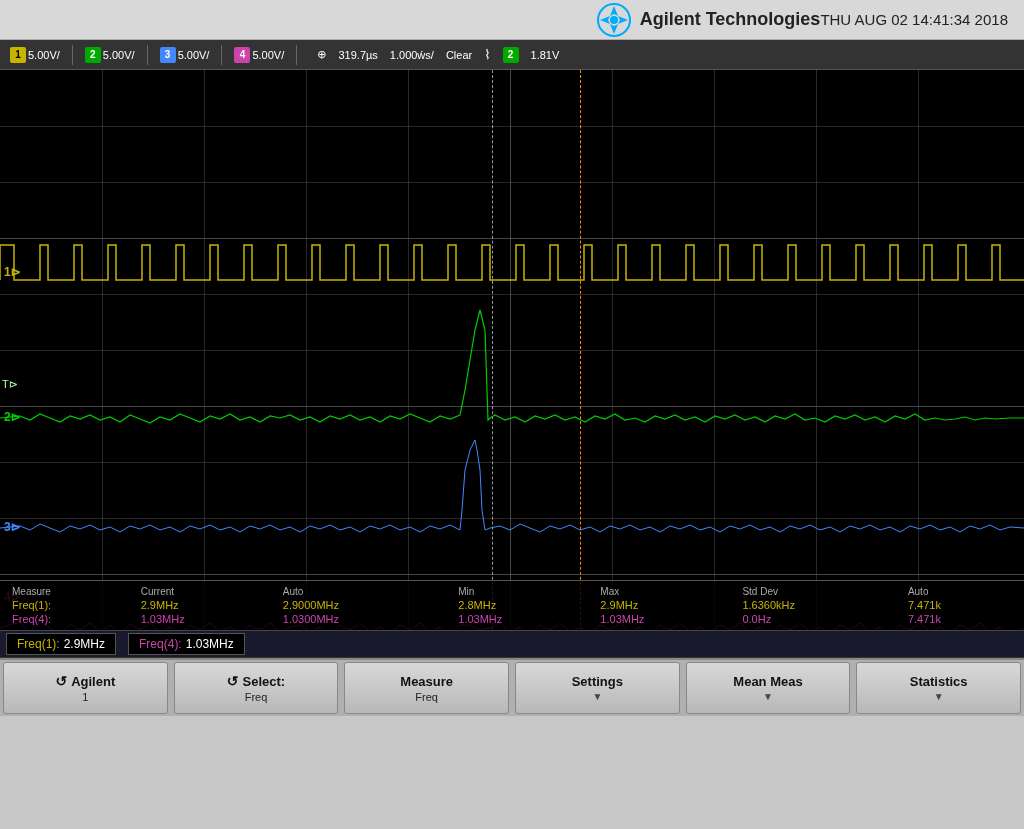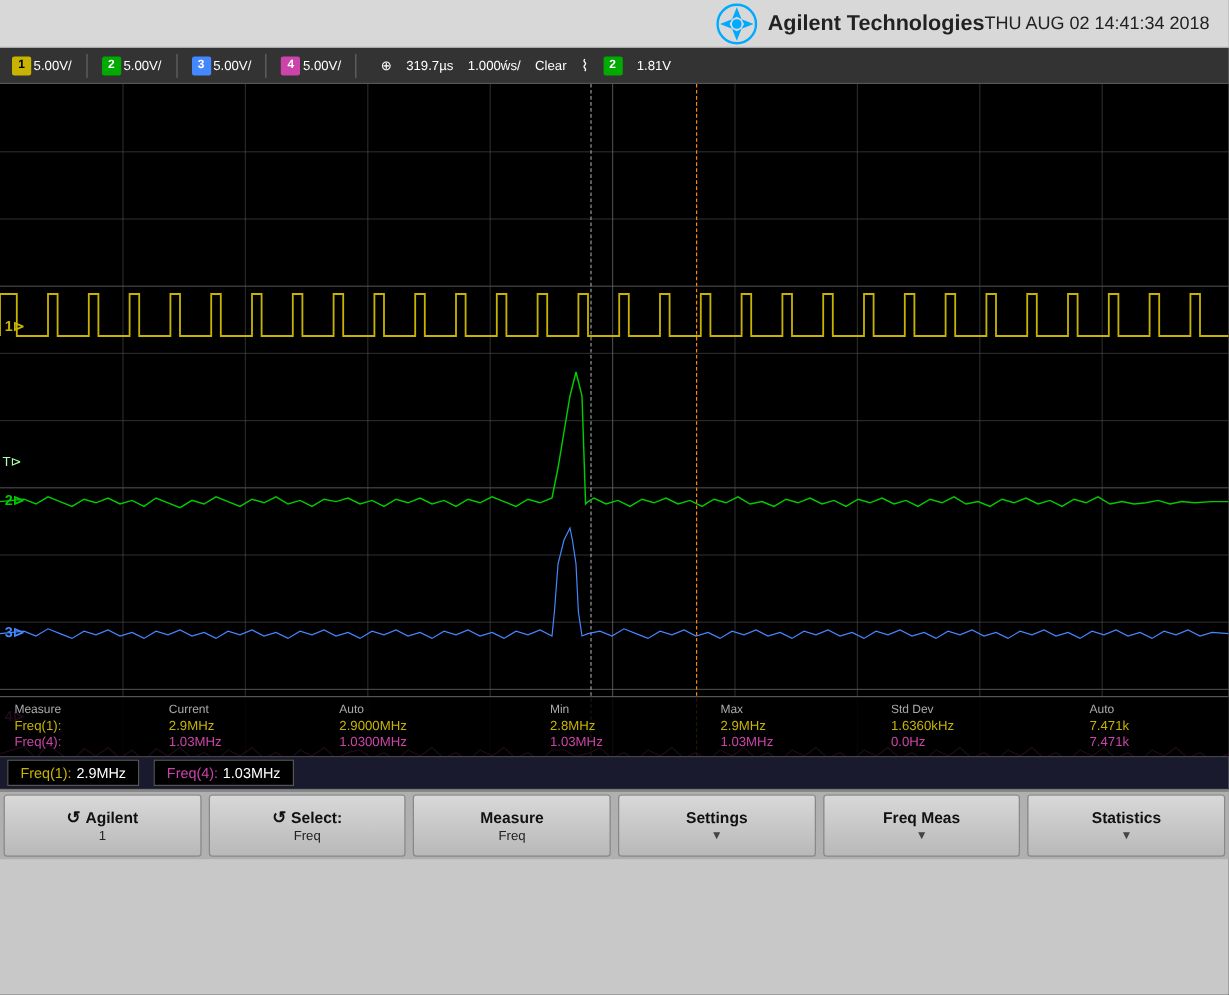--- a/index.html
+++ b/index.html
@@ -420,20 +420,20 @@
   </button>
   <button class="bottom-btn">
     <span>Measure</span>
     <span class="btn-sub">Freq</span>
   </button>
   <button class="bottom-btn">
     <span>Settings</span>
     <span class="btn-arrow">▼</span>
   </button>
   <button class="bottom-btn">
-    <span>Freq Meas</span>
+    <span>Mean Meas</span>
     <span class="btn-arrow">▼</span>
   </button>
   <button class="bottom-btn">
     <span>Statistics</span>
     <span class="btn-arrow">▼</span>
   </button>
 </div>
 
 </body></html>

